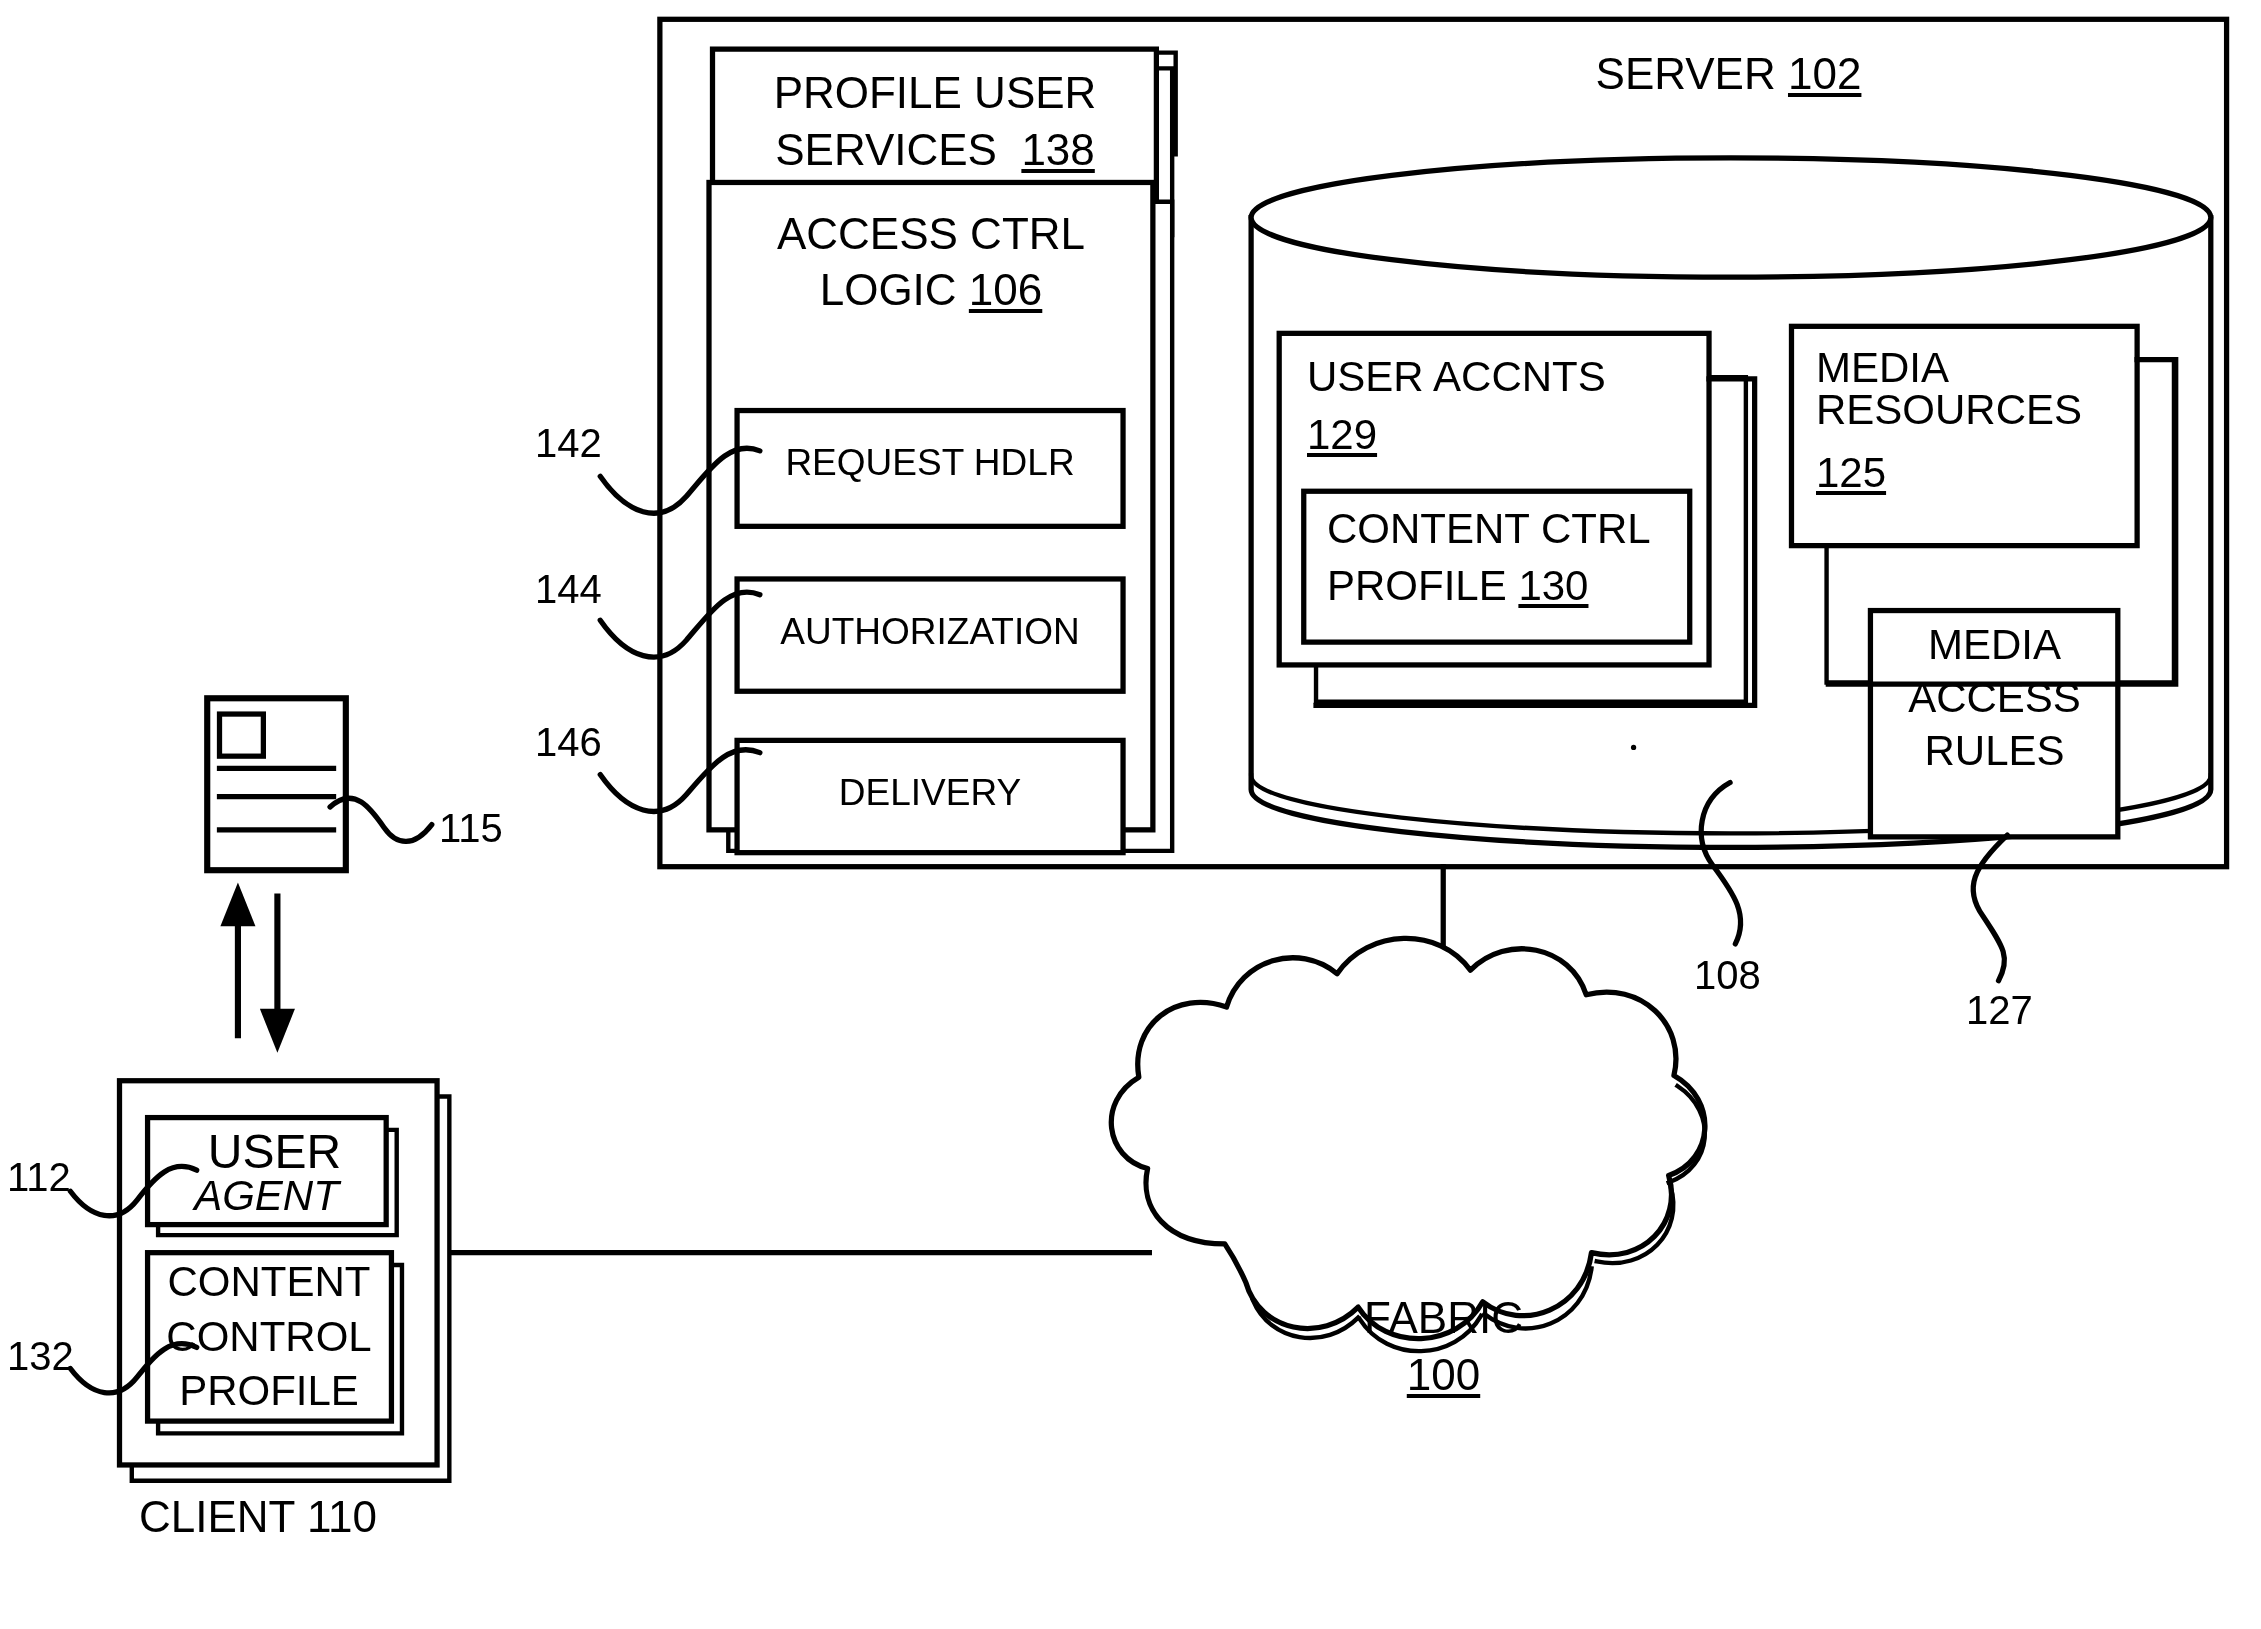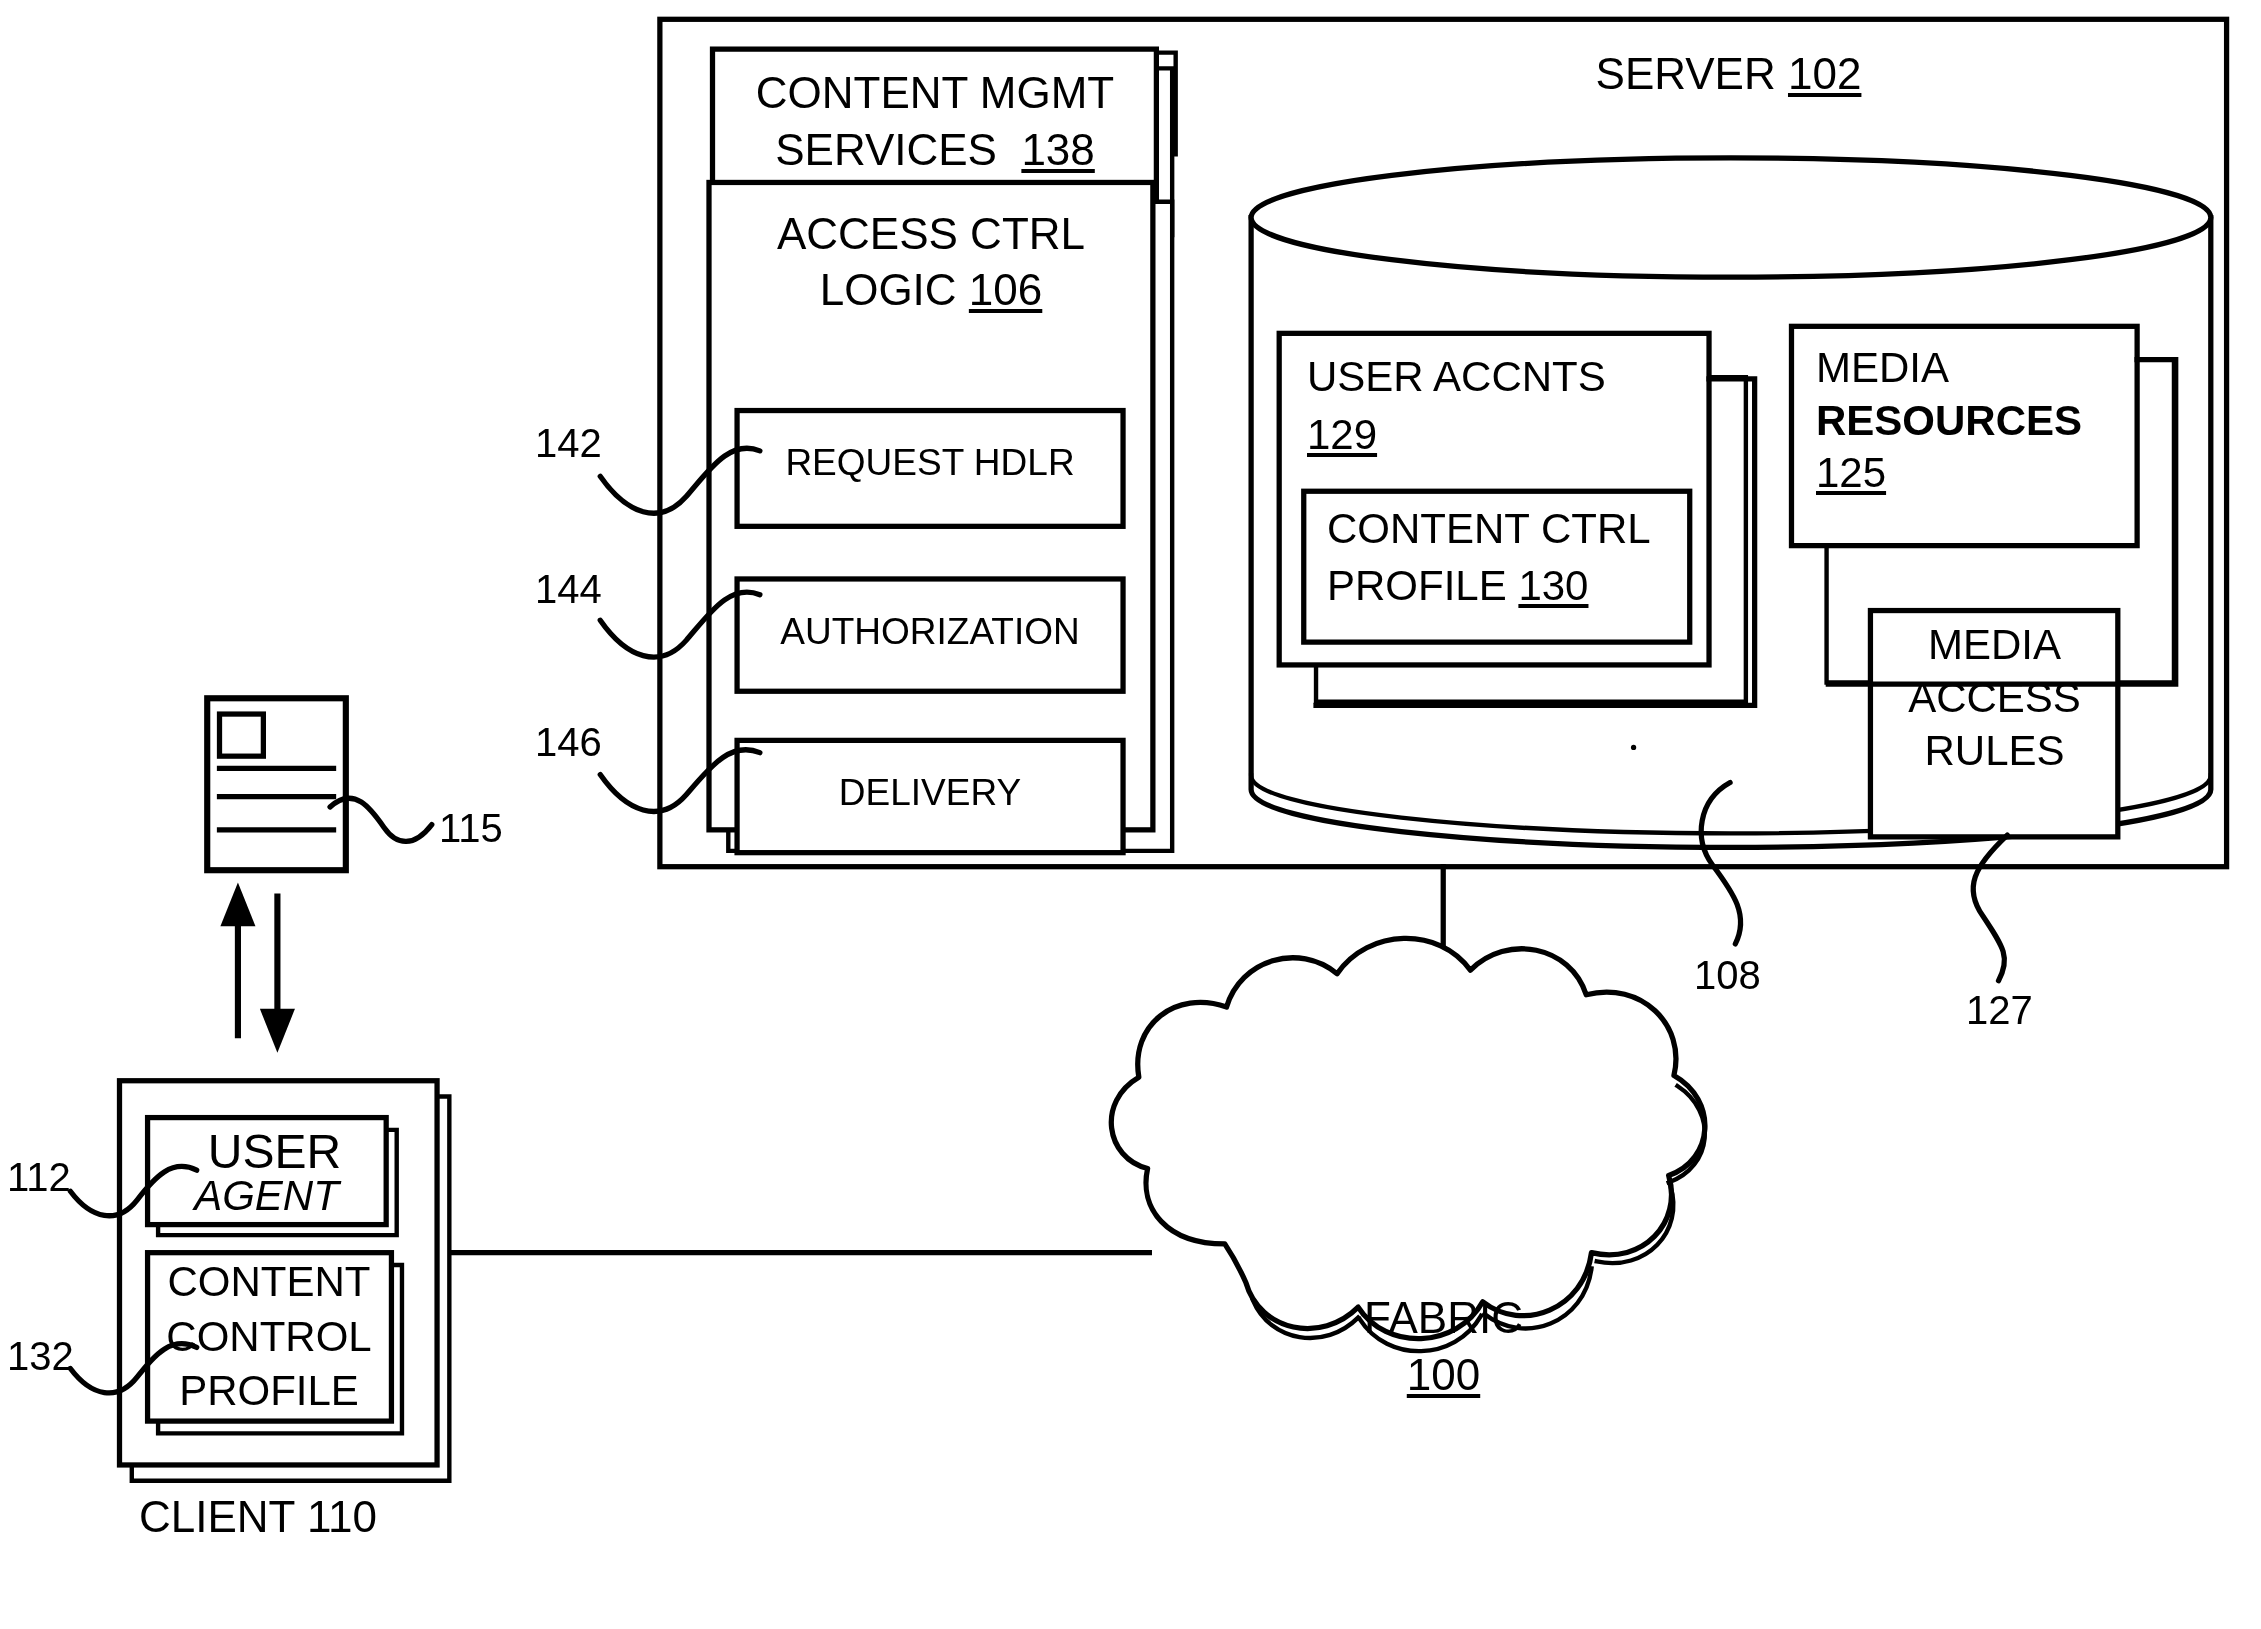--- a/index.html
+++ b/index.html
@@ -138,21 +138,21 @@
       <path d="M 1948 432 L 2000 432 L 2000 804 L 1500 804" fill="none" stroke="#000000" stroke-width="6"></path>
       <path d="M 2436 410 L 2480 410 L 2480 780 L 2084 780" fill="none" stroke="#000000" stroke-width="6"></path>
 
       <circle cx="1862" cy="852" r="3" fill="#000000" stroke="none"></circle>
 
     </g>
   </svg>
 
   <div class="lbl ctr" style="left:1544px; top:49px; width:369px; font-size:44px;"><span>SERVER</span> <span class="u">102</span></div>
 
-  <div class="lbl ctr" style="left:713px; top:68px; width:444px; font-size:44px;"><span>CONTENT MGMT</span></div>
+  <div class="lbl ctr" style="left:713px; top:68px; width:444px; font-size:44px;"><span>PROFILE USER</span></div>
   <div class="lbl ctr" style="left:713px; top:125px; width:444px; font-size:44px;"><span>SERVICES</span>&nbsp; <span class="u">138</span></div>
 
   <div class="lbl ctr" style="left:709px; top:209px; width:444px; font-size:44px;"><span>ACCESS CTRL</span></div>
   <div class="lbl ctr" style="left:709px; top:265px; width:444px; font-size:44px;"><span>LOGIC</span> <span class="u">106</span></div>
 
   <div class="lbl ctr" style="left:737px; top:442px; width:386px; font-size:37px;">REQUEST HDLR</div>
 
   <div class="lbl ctr" style="left:737px; top:611px; width:386px; font-size:37px;">AUTHORIZATION</div>
 
   <div class="lbl ctr" style="left:737px; top:772px; width:386px; font-size:37px;">DELIVERY</div>
@@ -161,21 +161,21 @@
   <div class="lbl ref" style="left:535px; top:567px;">144</div>
   <div class="lbl ref" style="left:535px; top:720px;">146</div>
 
   <div class="lbl" style="left:1307px; top:353px; font-size:42px;">USER ACCNTS</div>
   <div class="lbl u" style="left:1307px; top:411px; font-size:42px;">129</div>
 
   <div class="lbl" style="left:1327px; top:505px; font-size:42px;">CONTENT CTRL</div>
   <div class="lbl" style="left:1327px; top:562px; font-size:42px;"><span>PROFILE</span> <span class="u">130</span></div>
 
   <div class="lbl" style="left:1816px; top:344px; font-size:42px;">MEDIA</div>
-  <div class="lbl" style="left:1816px; top:397px; font-size:42px;font-weight:bold;">RESOURCES</div>
+  <div class="lbl" style="left:1816px; top:386px; font-size:42px;">RESOURCES</div>
   <div class="lbl u" style="left:1816px; top:449px; font-size:42px;">125</div>
 
   <div class="lbl ctr" style="left:1871px; top:621px; width:247px; font-size:42px;">MEDIA</div>
   <div class="lbl ctr" style="left:1871px; top:674px; width:247px; font-size:42px;">ACCESS</div>
   <div class="lbl ctr" style="left:1871px; top:727px; width:247px; font-size:42px;">RULES</div>
 
   <div class="lbl ref" style="left:1694px; top:953px;">108</div>
 
   <div class="lbl ref" style="left:1966px; top:988px;">127</div>
 

